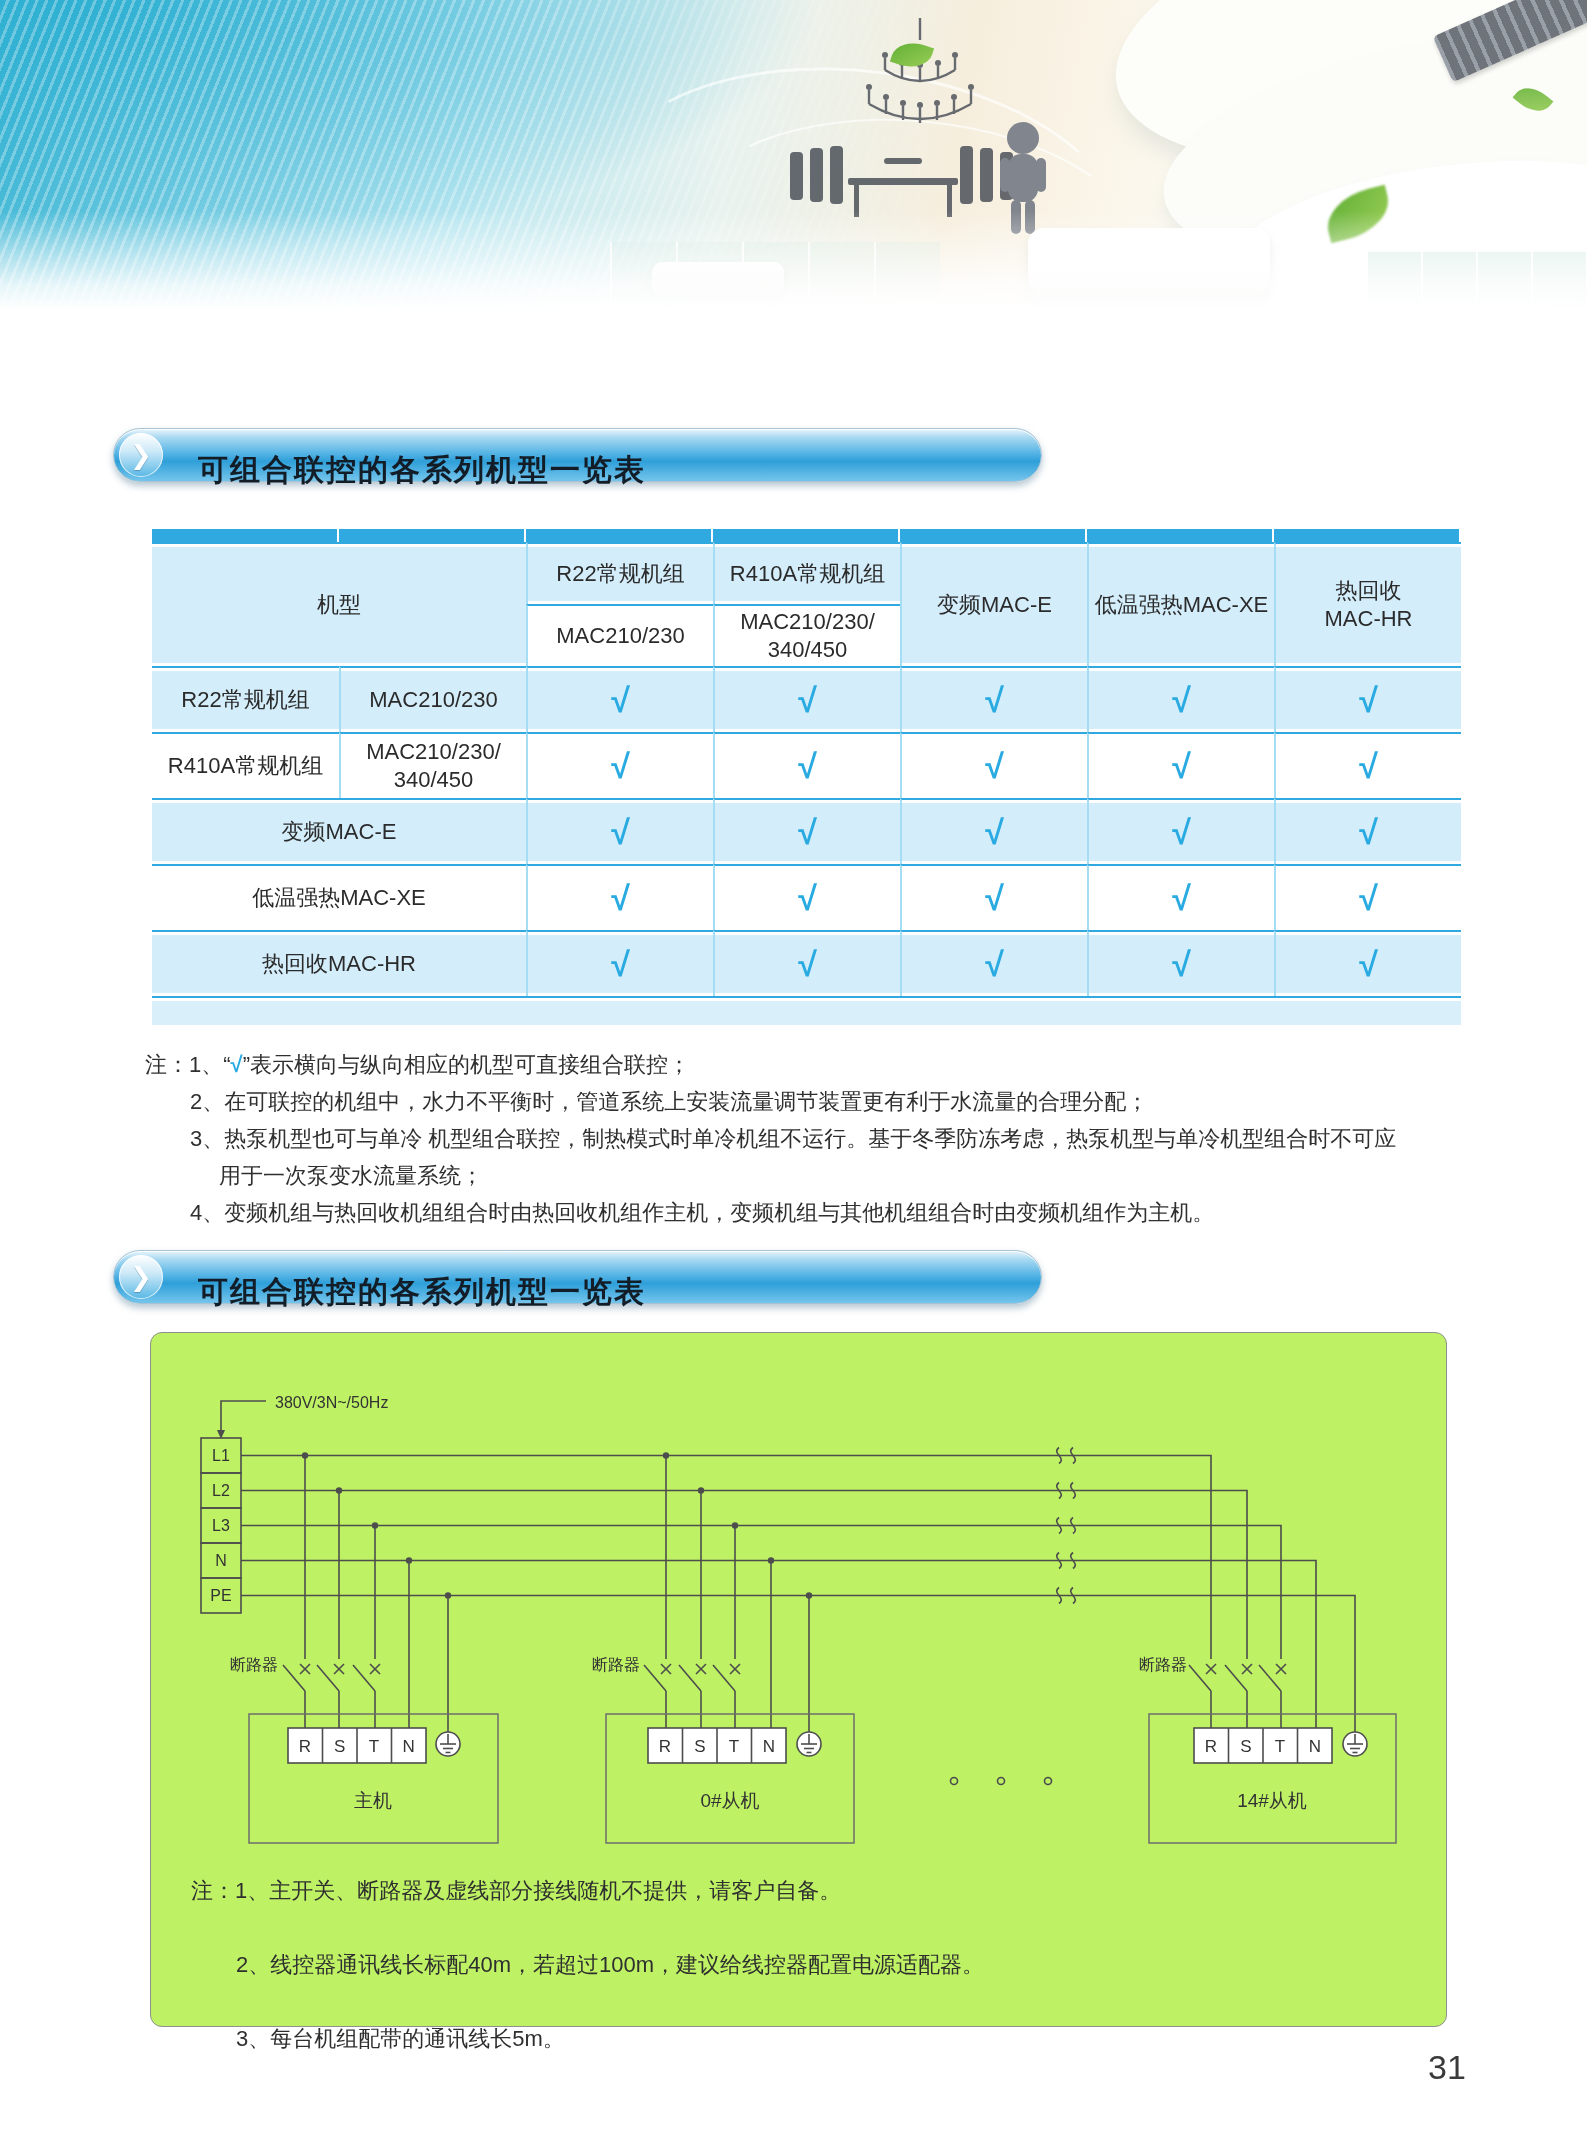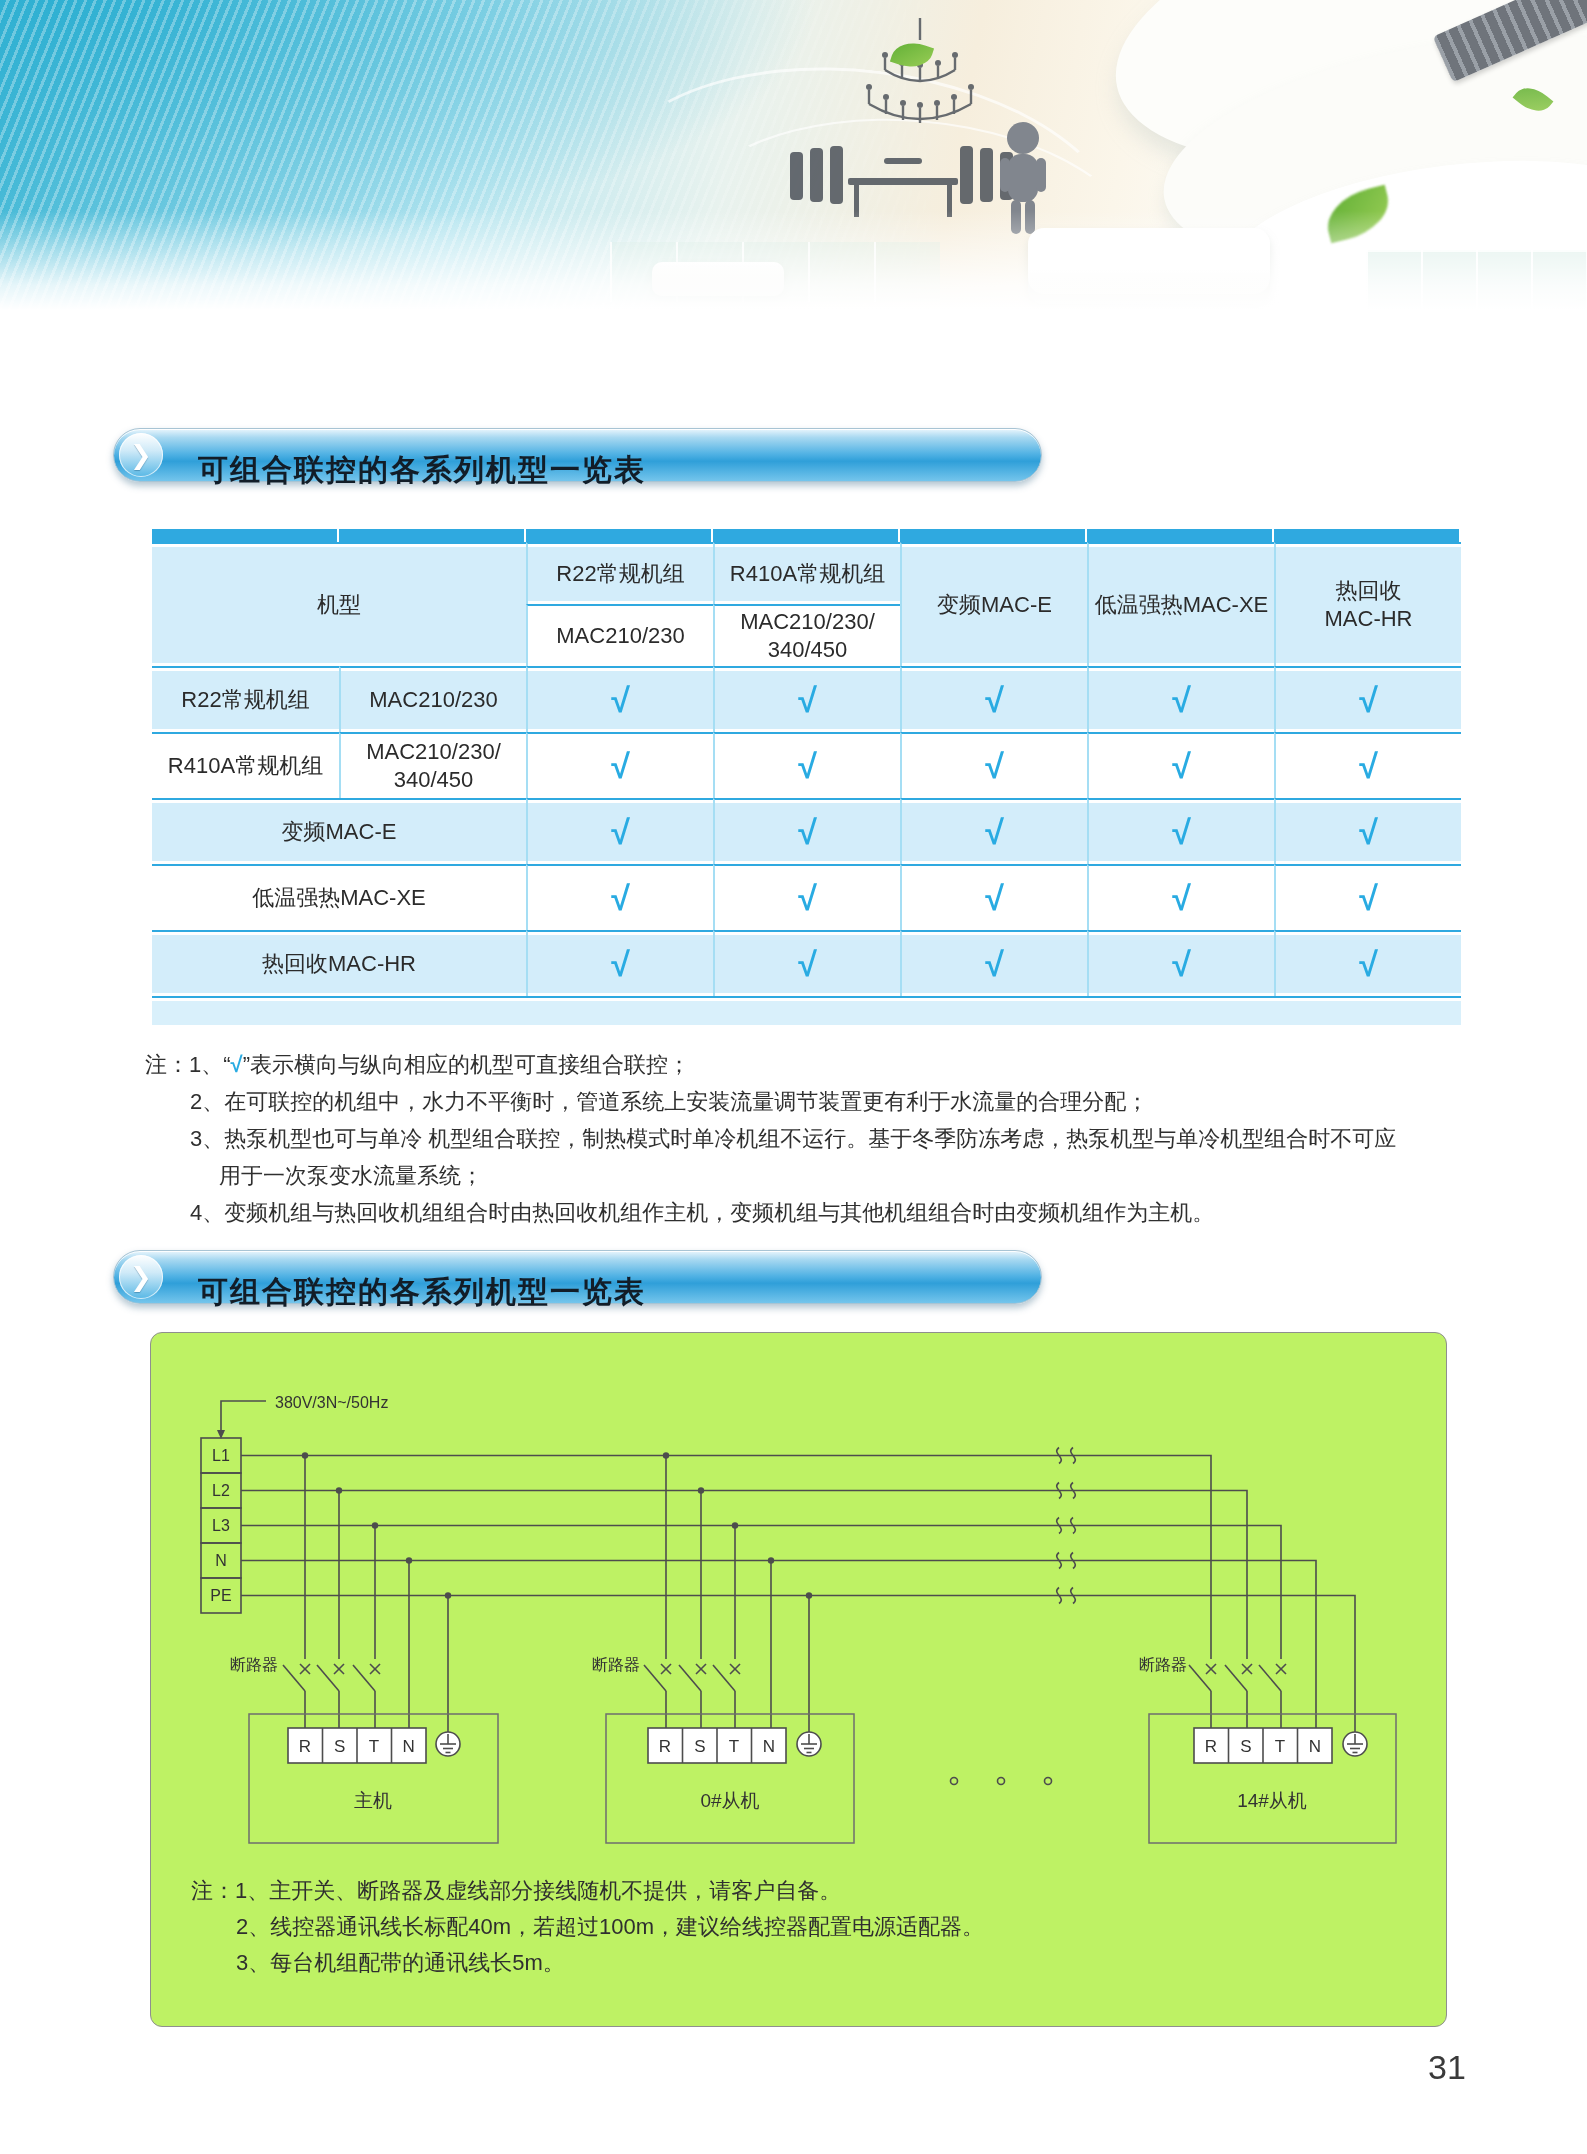--- a/index.html
+++ b/index.html
@@ -75,21 +75,21 @@
   .notes1{position:absolute;left:145px;top:1046px;width:1340px;font-size:22px;line-height:37px;color:#2f2f2f;}
   .notes1 .ind{padding-left:45px;}
   .notes1 .ind2{padding-left:74px;}
   .note-check{color:#29abe2;font-weight:bold;}
 
   
   .diagram{position:absolute;left:150px;top:1332px;width:1295px;height:693px;
         border:1.5px solid #8f8f8f;border-radius:12px;background:#bef264;}
   .diagram svg{position:absolute;left:0;top:0;}
   .dnotes{position:absolute;left:40px;top:540px;font-size:22px;line-height:36px;color:#2f2f2f;}
-  .dnotes .ind{padding-left:45px;}
+  .dnotes .ind{padding-left:45px;margin-top:38px;}
 
   .pagenum{position:absolute;left:1428px;top:2048px;font-size:34px;color:#3a3a3a;}
 </style>
 </head>
 <body>
 
 <div class="page">
 
   <div class="hero">
     <div class="hero-sky"></div>

